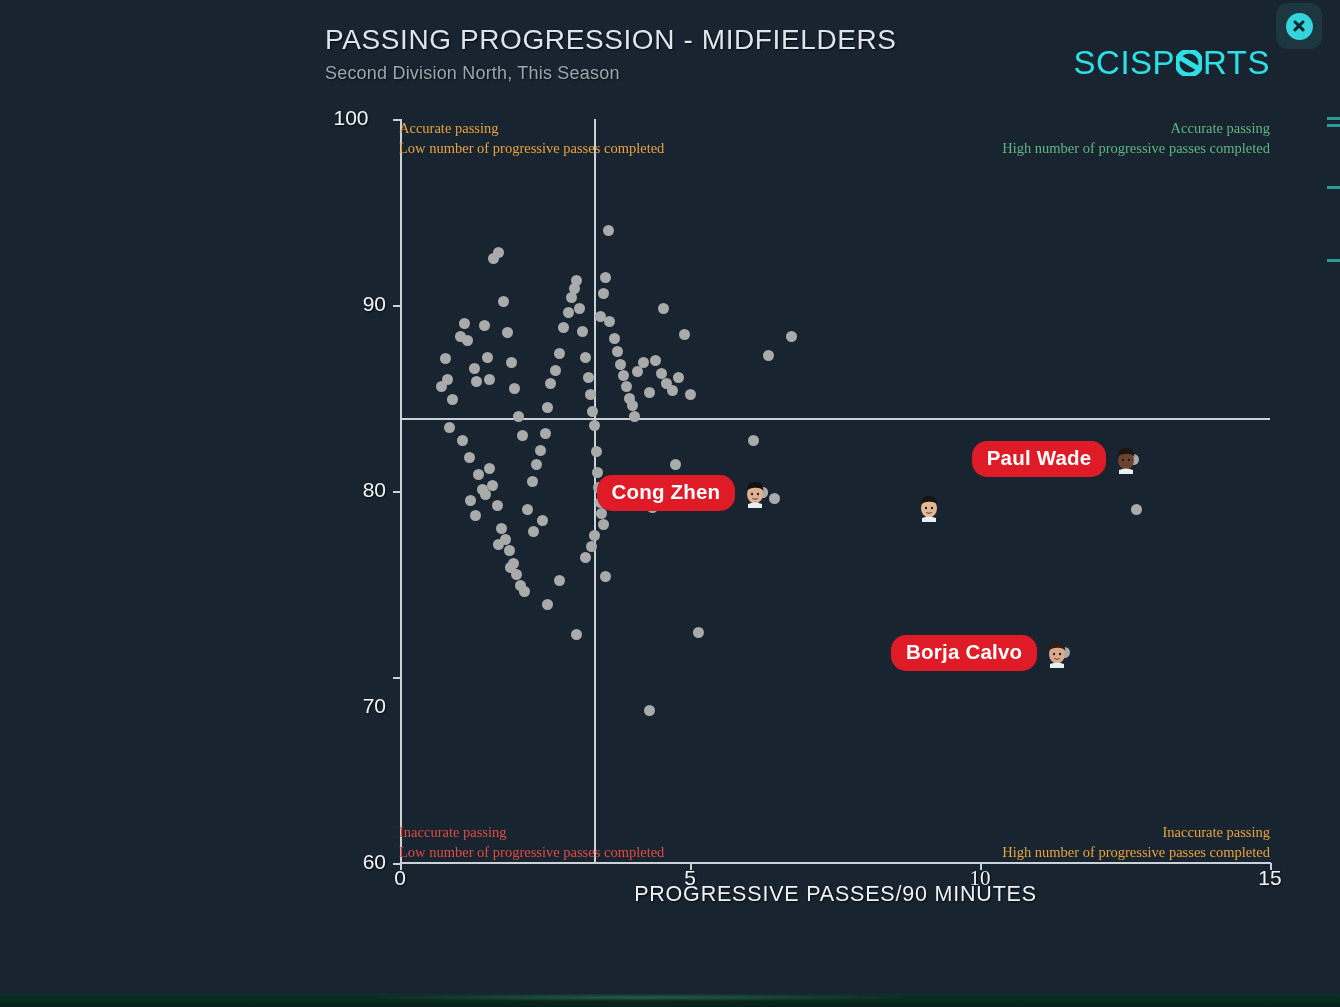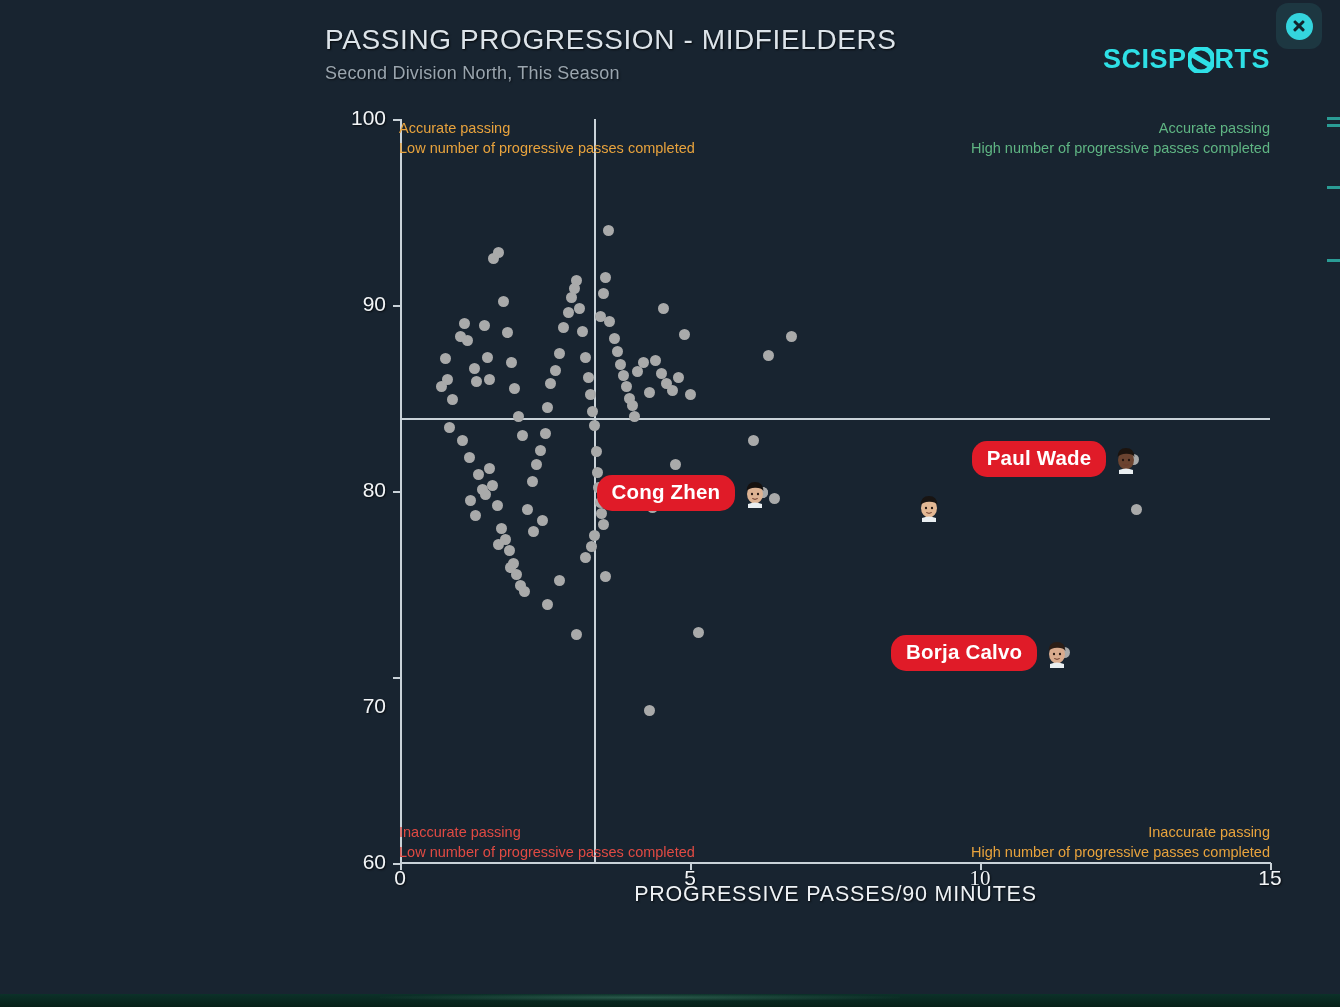--- a/index.html
+++ b/index.html
@@ -54,21 +54,21 @@
   }
   .chart-subtitle {
     position: absolute; left: 325px; top: 63px;
     font-size: 18px; color: #9aa5ae; letter-spacing: 0.2px;
     text-shadow: 1px 1px 2px rgba(0,0,0,0.6);
   }
 
   
   .logo {
     position: absolute; right: 70px; top: 44px;
-    font-size: 27px; font-weight: bold; color: #2ee0e6;
+    font-size: 33px; font-weight: normal; color: #2ee0e6;
     letter-spacing: 0.5px; display: flex; align-items: center;
   }
   .logo .logo-o {
     display: inline-block; width: 26px; height: 26px; position: relative;
     margin: 0 1px; vertical-align: middle;
   }
   .logo .logo-o svg { display: block; }
 
   
   .plot {
@@ -105,21 +105,21 @@
     position: absolute; color: #f2f5f7; font-size: 21px; text-align: center;
     width: 60px; top: 866px; text-shadow: 1px 1px 2px rgba(0,0,0,0.7);
   }
   .axis-title-x {
     position: absolute; left: 400px; top: 882px; width: 871px;
     text-align: center; font-size: 21.5px; color: #eef2f5; letter-spacing: 0.8px;
     text-shadow: 1px 1px 2px rgba(0,0,0,0.7);
   }
 
   
-  .quad { position: absolute; font-size: 14.5px; line-height: 19.5px; white-space: nowrap; }
+  .quad { position: absolute; font-size: 14.5px; line-height: 19.5px; white-space: nowrap; font-family: Liberation Serif, serif; }
   .quad-tl { left: 399px; top: 119px; color: #e8a33d; text-align: left; }
   .quad-tr { right: 70px;  top: 119px; color: #5fb583; text-align: right; }
   .quad-bl { left: 399px; top: 823px; color: #e04a43; text-align: left; }
   .quad-br { right: 70px;  top: 823px; color: #e8a33d; text-align: right; }
 
   
   .dot {
     position: absolute; width: 11px; height: 11px; border-radius: 50%;
     background: #a9aaaa; margin-left: -5.5px; margin-top: -5.5px;
   }
@@ -194,21 +194,21 @@
   <div id="ticks-layer">
       <div class="tick-y" style="top: 863px;"></div>
       <div class="ylabel-val" style="top: 850px;">60</div>
       <div class="tick-y" style="top: 677px;"></div>
       <div class="ylabel-val" style="top: 694px; text-align: right;">70</div>
       <div class="tick-y" style="top: 491px;"></div>
       <div class="ylabel-val" style="top: 478px;">80</div>
       <div class="tick-y" style="top: 305px;"></div>
       <div class="ylabel-val" style="top: 292px;">90</div>
       <div class="tick-y" style="top: 119px;"></div>
-      <div class="ylabel-val" style="top: 106px;">100</div>
+      <div class="ylabel-val" style="top: 106px; text-align: center;">100</div>
       <div class="tick-x" style="left: 400px;"></div>
       <div class="xlabel-val" style="left: 370px;">0</div>
       <div class="tick-x" style="left: 690px;"></div>
       <div class="xlabel-val" style="left: 660px;">5</div>
       <div class="tick-x" style="left: 980px;"></div>
       <div class="xlabel-val" style="left: 950px; font-family: Liberation Serif, serif;">10</div>
       <div class="tick-x" style="left: 1270px;"></div>
       <div class="xlabel-val" style="left: 1240px;">15</div>
     </div>
 

